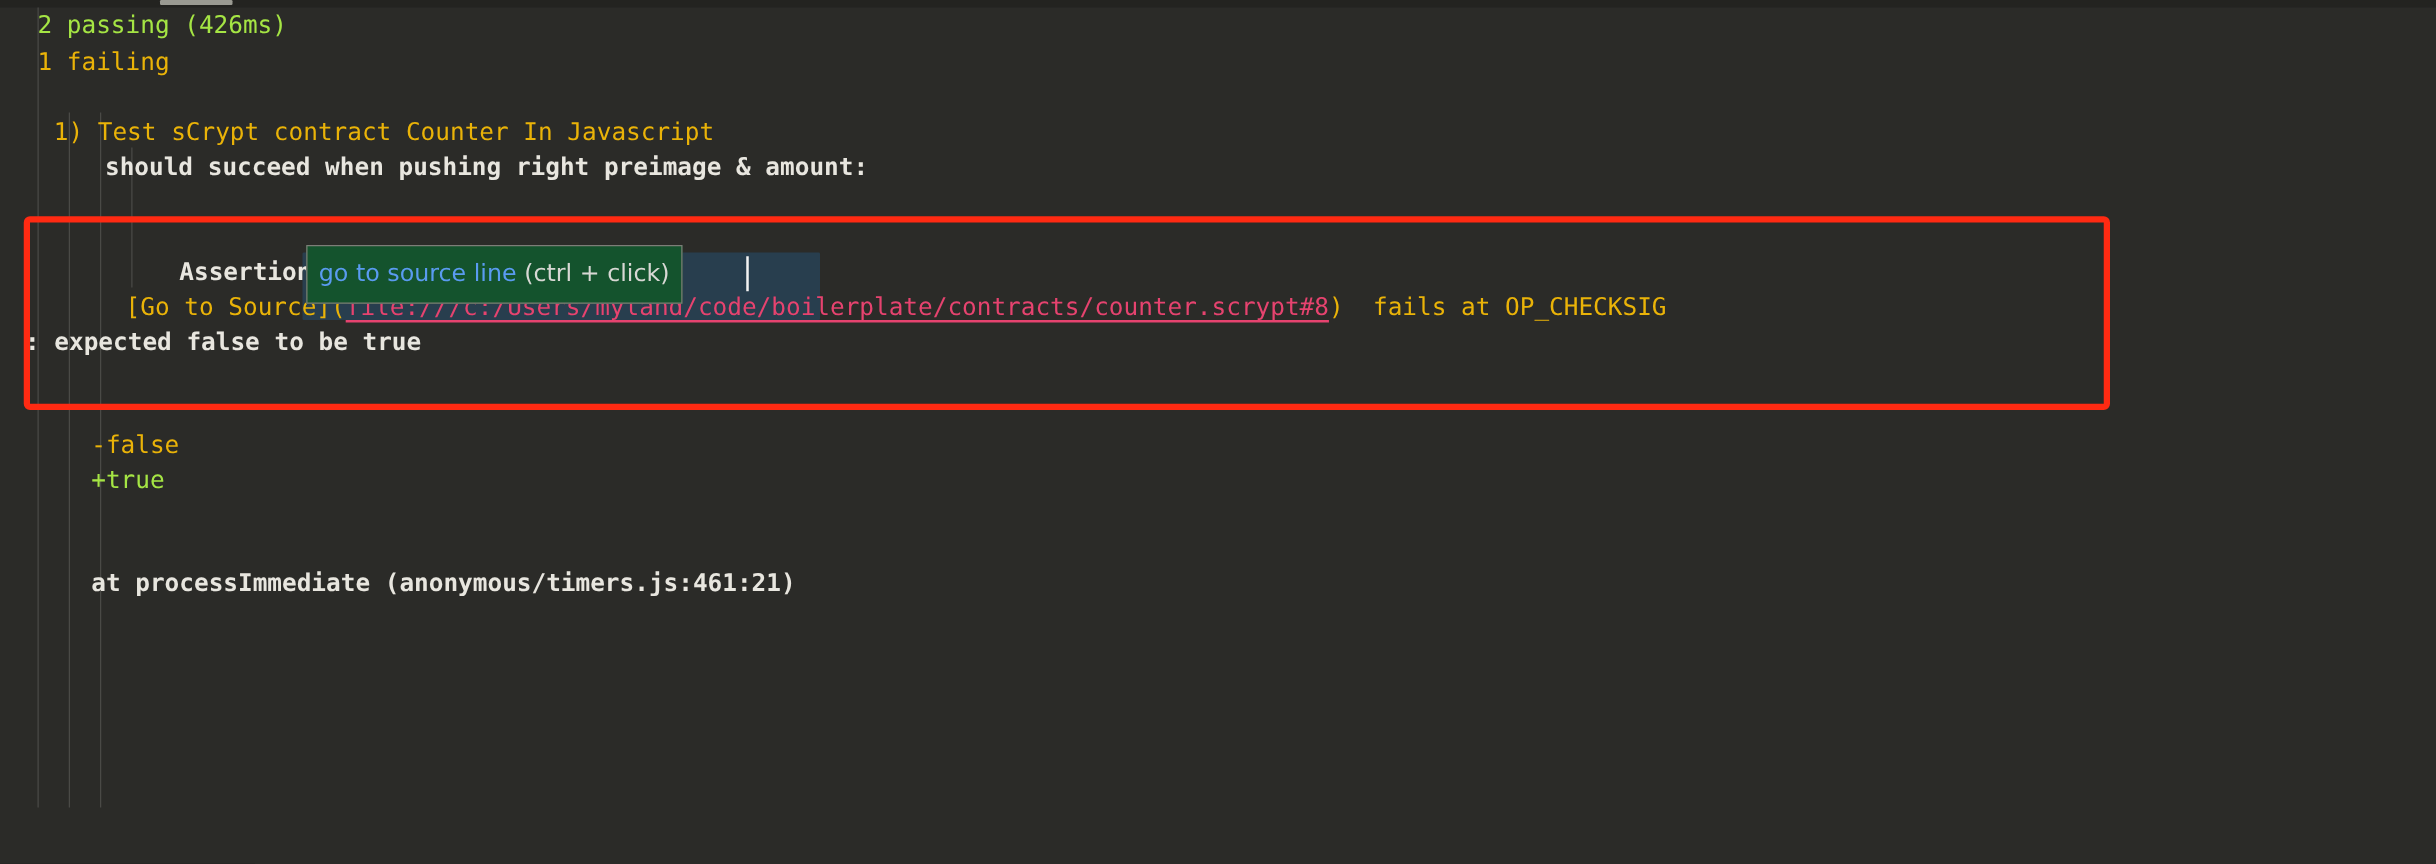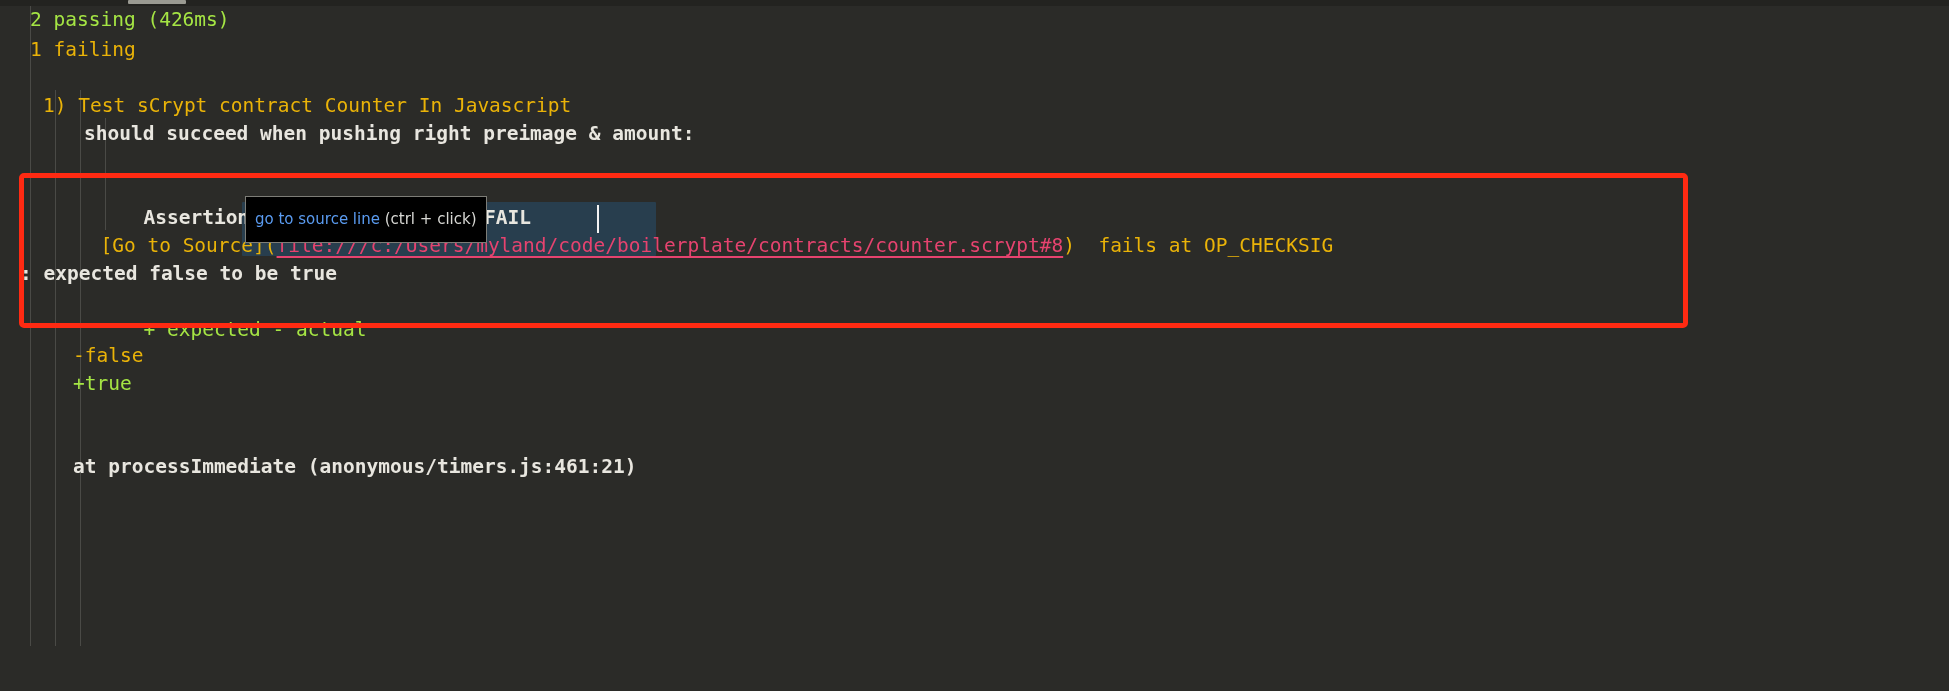--- a/index.html
+++ b/index.html
@@ -89,29 +89,29 @@
     position: absolute;
     border: 5px solid #ff2a12;
     border-radius: 5px;
     box-sizing: border-box;
     pointer-events: none;
   }
 
   
   .tooltip {
     position: absolute;
-    background: #000000;
+    background: #14532d;
     border: 1px solid #7d7d77;
     box-sizing: border-box;
     padding: 0 9px;
     height: 47px;
     line-height: 45px;
     white-space: nowrap;
     font-family: "DejaVu Sans", "Liberation Sans", sans-serif;
-    font-size: 15px;
+    font-size: 19px;
   }
   .tooltip .tt-link { color: #5a9bf0; }
   .tooltip .tt-hint { color: #d8d8d4; }
 </style>
 </head>
 <body>
 
 <div id="screen">
 
   <div class="top-strip">
@@ -141,23 +141,20 @@
 
     <div class="line" style="top:198px; left:30px;text-align:right;">
       <span class="c-pink">[Go to Source](</span><span class="c-link">file:///c:/Users/myland/code/boilerplate/contracts/counter.scrypt#8</span><span class="c-pink">)</span><span class="c-pink">  fails at OP_CHECKSIG</span>
     </div>
 
     <div class="caret" style="left:597px; top:199px; height:28px;"></div>
 
 
     <div class="line c-white" style="top:254px; left:8px;margin-left:12px;">: expected false to be true</div>
 
-    <div class="line" style="top:282px; left:73px;">
-      <span class="c-green">+ expected</span><span class="c-green"> </span><span class="c-green">- actual</span>
-    </div>
 
     <div class="line c-pink" style="top:336px; left:73px;">-false</div>
 
     <div class="line c-green" style="top:364px; left:73px;">+true</div>
 
 
     <div class="line c-white" style="top:447px; left:73px;">at processImmediate (anonymous/timers.js:461:21)</div>
 
   </div>
 

